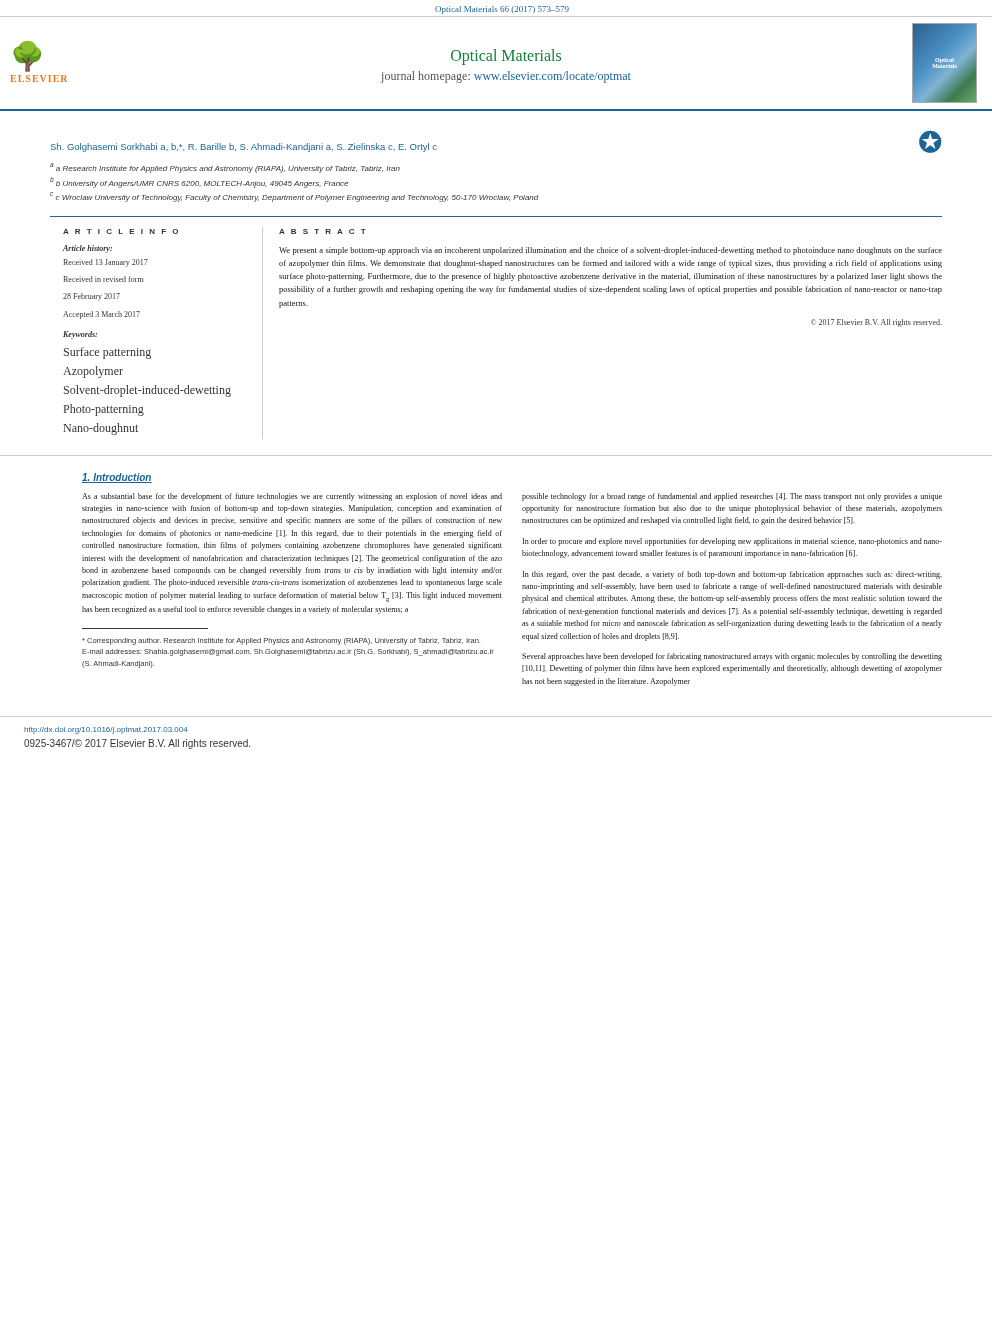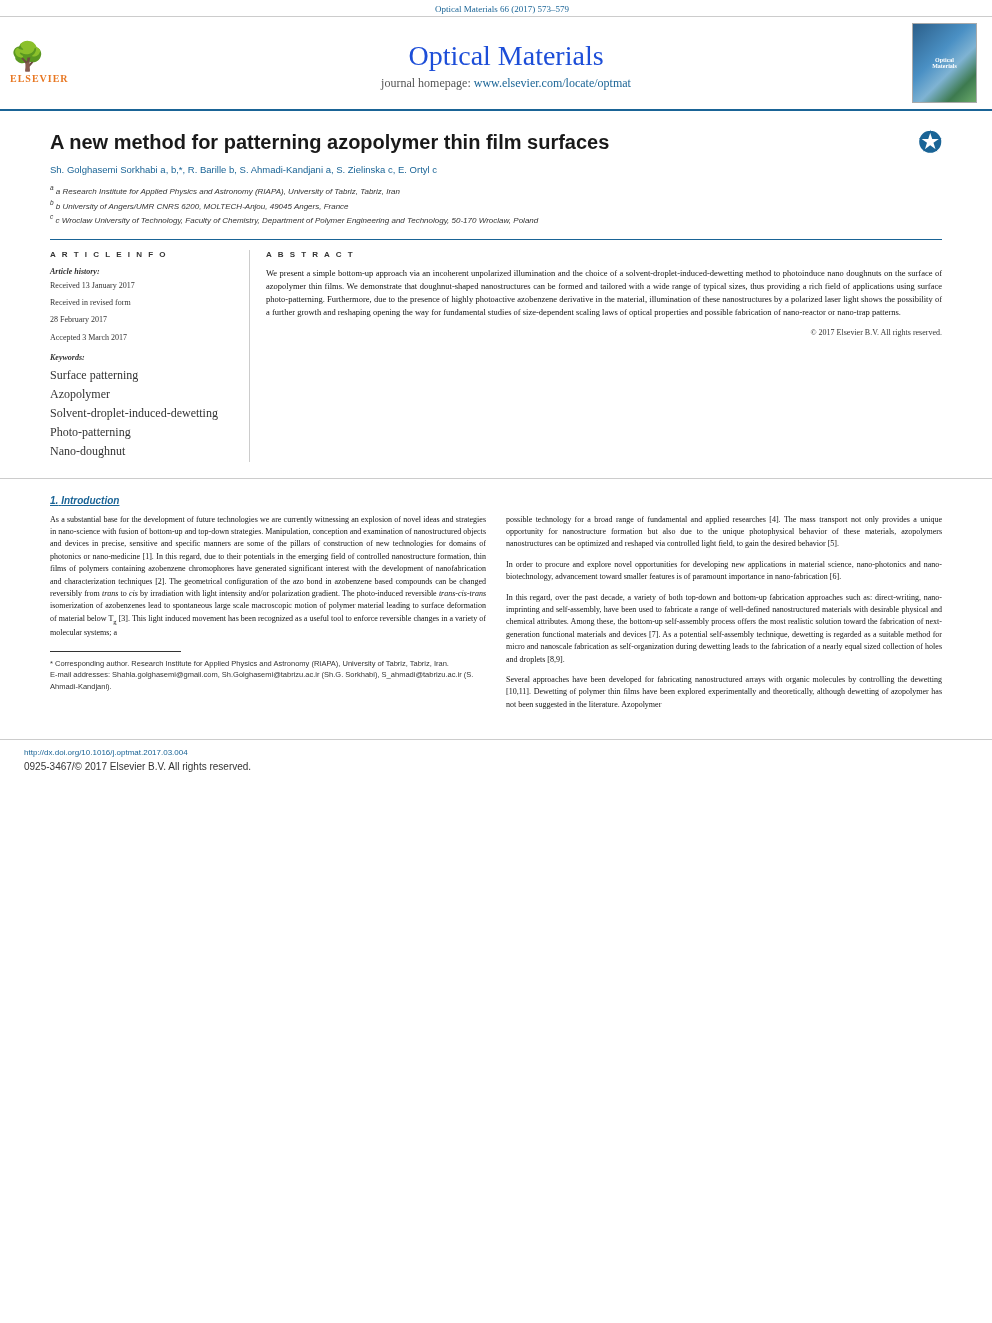--- a/index.html
+++ b/index.html
@@ -52,23 +52,23 @@
     }
     .sciencedirect-line {
       font-size: 8.5px;
       color: #555;
     }
     .sciencedirect-line span {
       color: #e87722;
       font-weight: bold;
     }
     .journal-title-main {
-      font-size: 28px;
+      font-size: 16px;
       font-weight: normal;
-      color: #1d4ed8;
+      color: #15803d;
       margin: 4px 0;
       font-family: 'Times New Roman', serif;
     }
     .journal-homepage {
       font-size: 12px;
       color: #555;
     }
     .journal-homepage a { color: #1a6496; text-decoration: none; }
     .journal-cover {
       width: 70px;
@@ -124,20 +124,21 @@
       gap: 16px;
       margin-top: 8px;
       border-top: 1px solid #1a6496;
       padding-top: 10px;
     }
     .left-column {
       width: 200px;
       flex-shrink: 0;
       border-right: 1px solid #ccc;
       padding-right: 4px;
+      margin-left: 13px;
     }
     .right-column {
       flex: 1;
     }
     .section-label {
       font-size: 8px;
       font-weight: bold;
       letter-spacing: 2px;
       color: #333;
       margin-bottom: 8px;
@@ -184,20 +185,21 @@
       text-align: right;
       margin-top: 8px;
     }
     .divider {
       border: none;
       border-top: 1px solid #ccc;
       margin: 16px 0;
     }
     .intro-section {
       padding: 0 50px;
+      margin-left: 32px;
     }
     .two-col-body {
       display: flex;
       gap: 20px;
     }
     .body-left {
       flex: 1;
     }
     .body-right {
       flex: 1;
@@ -272,21 +274,20 @@
   </div>
   <div class="journal-cover">
     <div class="journal-cover-img">
       Optical<br>Materials
     </div>
   </div>
 </div>
 
 <div class="paper-section">
   <div class="paper-title">
-    <span>A new method for patterning azopolymer thin film surfaces</span>
     <span class="crossmark">✪</span>
   </div>
   <div class="authors">Sh. Golghasemi Sorkhabi a, b,*, R. Barille b, S. Ahmadi-Kandjani a, S. Zielinska c, E. Ortyl c</div>
   <div class="affiliations">
     <div><sup>a</sup> <span>a Research Institute for Applied Physics and Astronomy (RIAPA), University of Tabriz, Tabriz, Iran</span></div>
     <div><sup>b</sup> <span>b University of Angers/UMR CNRS 6200, MOLTECH-Anjou, 49045 Angers, France</span></div>
     <div><sup>c</sup> <span>c Wroclaw University of Technology, Faculty of Chemistry, Department of Polymer Engineering and Technology, 50-170 Wroclaw, Poland</span></div>
   </div>
 
   <div class="two-column">

